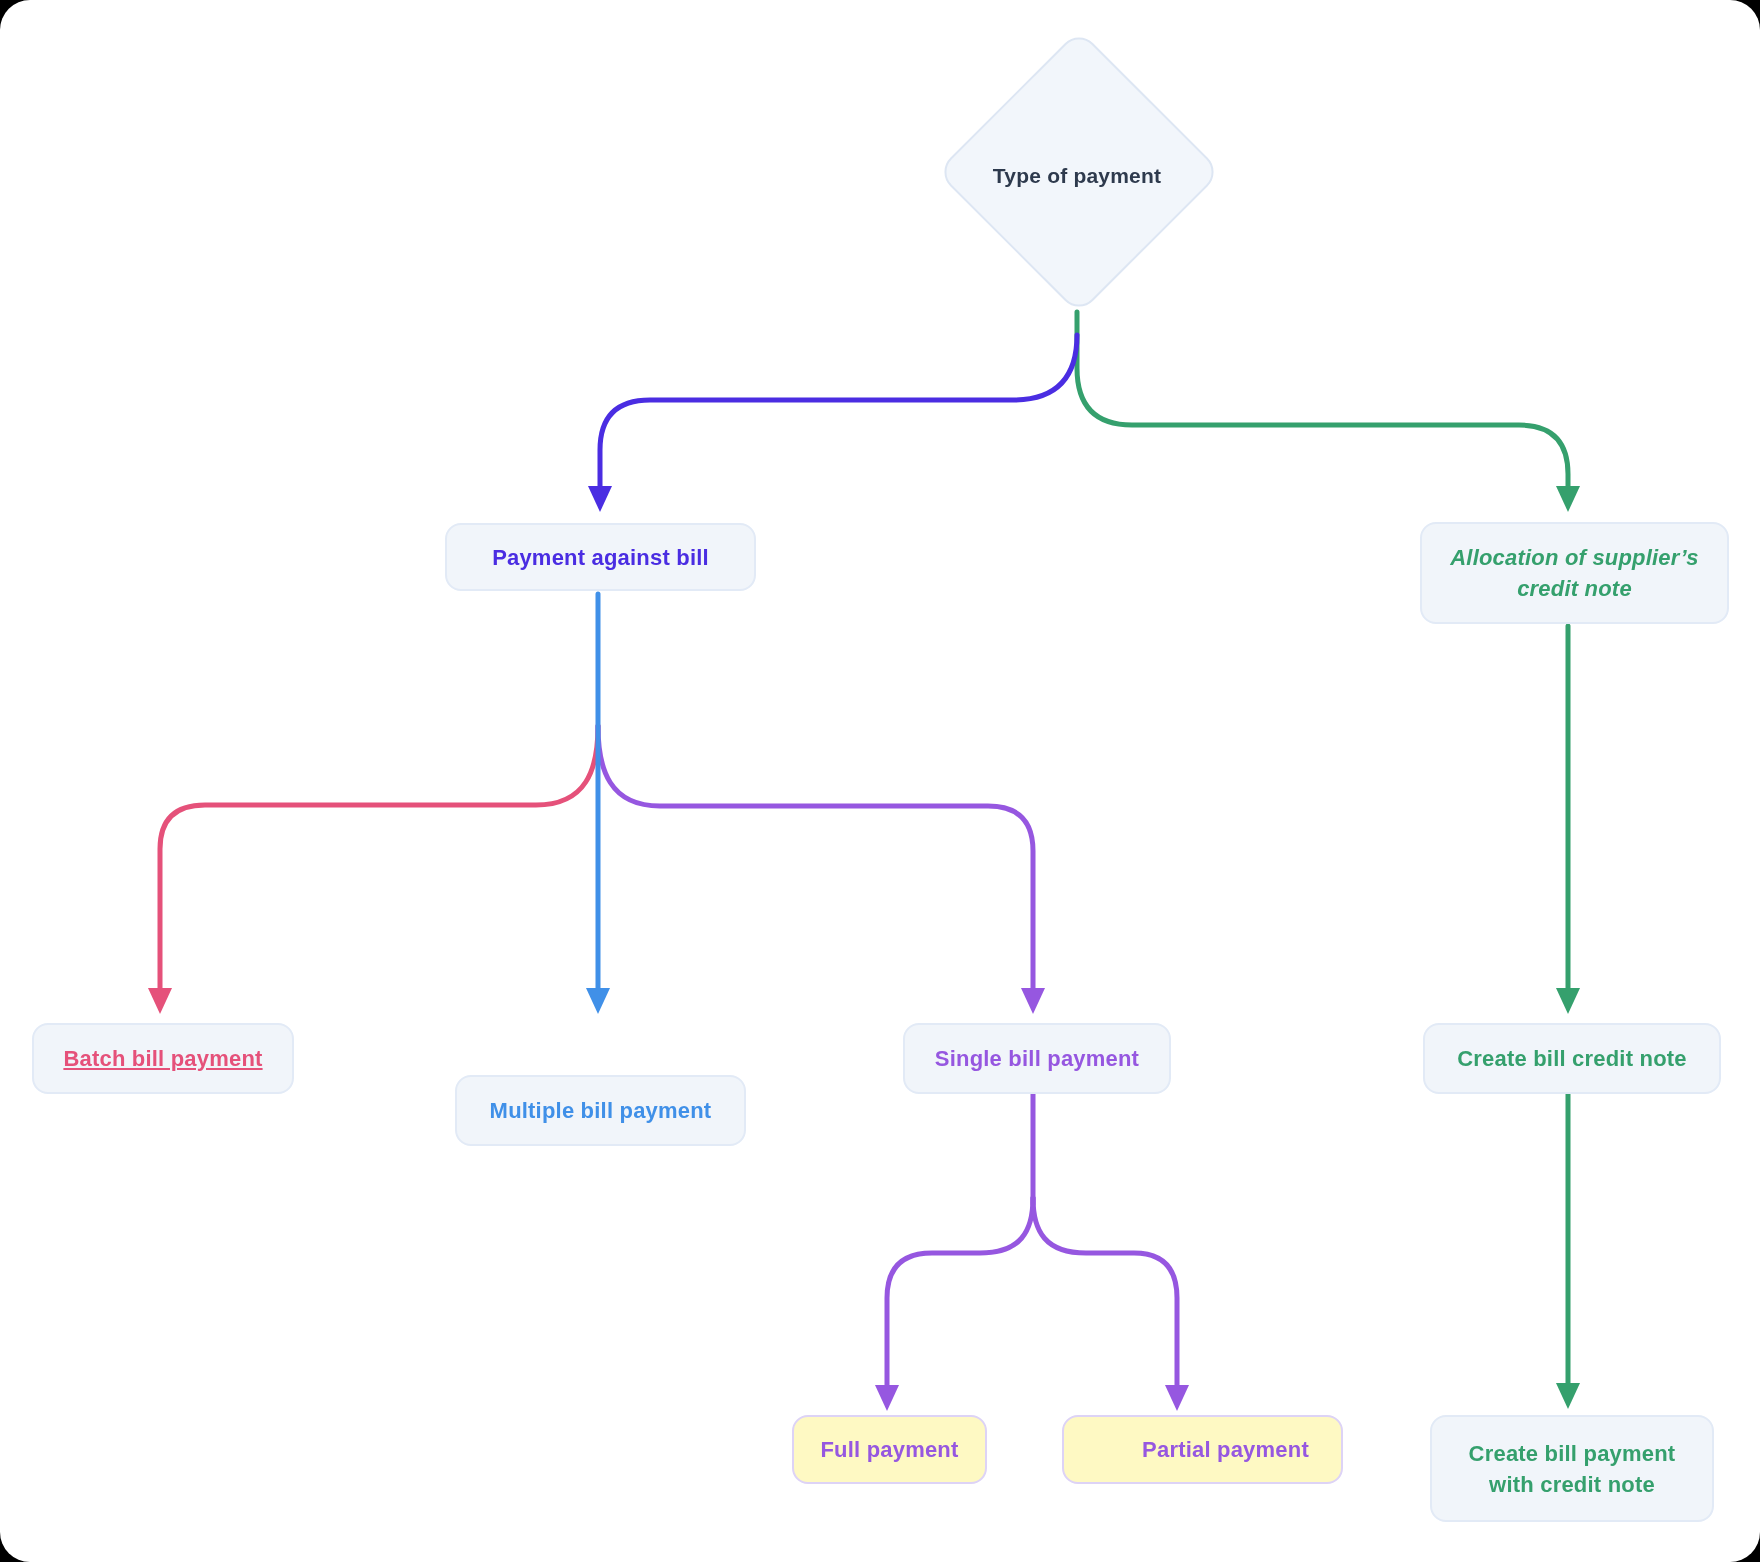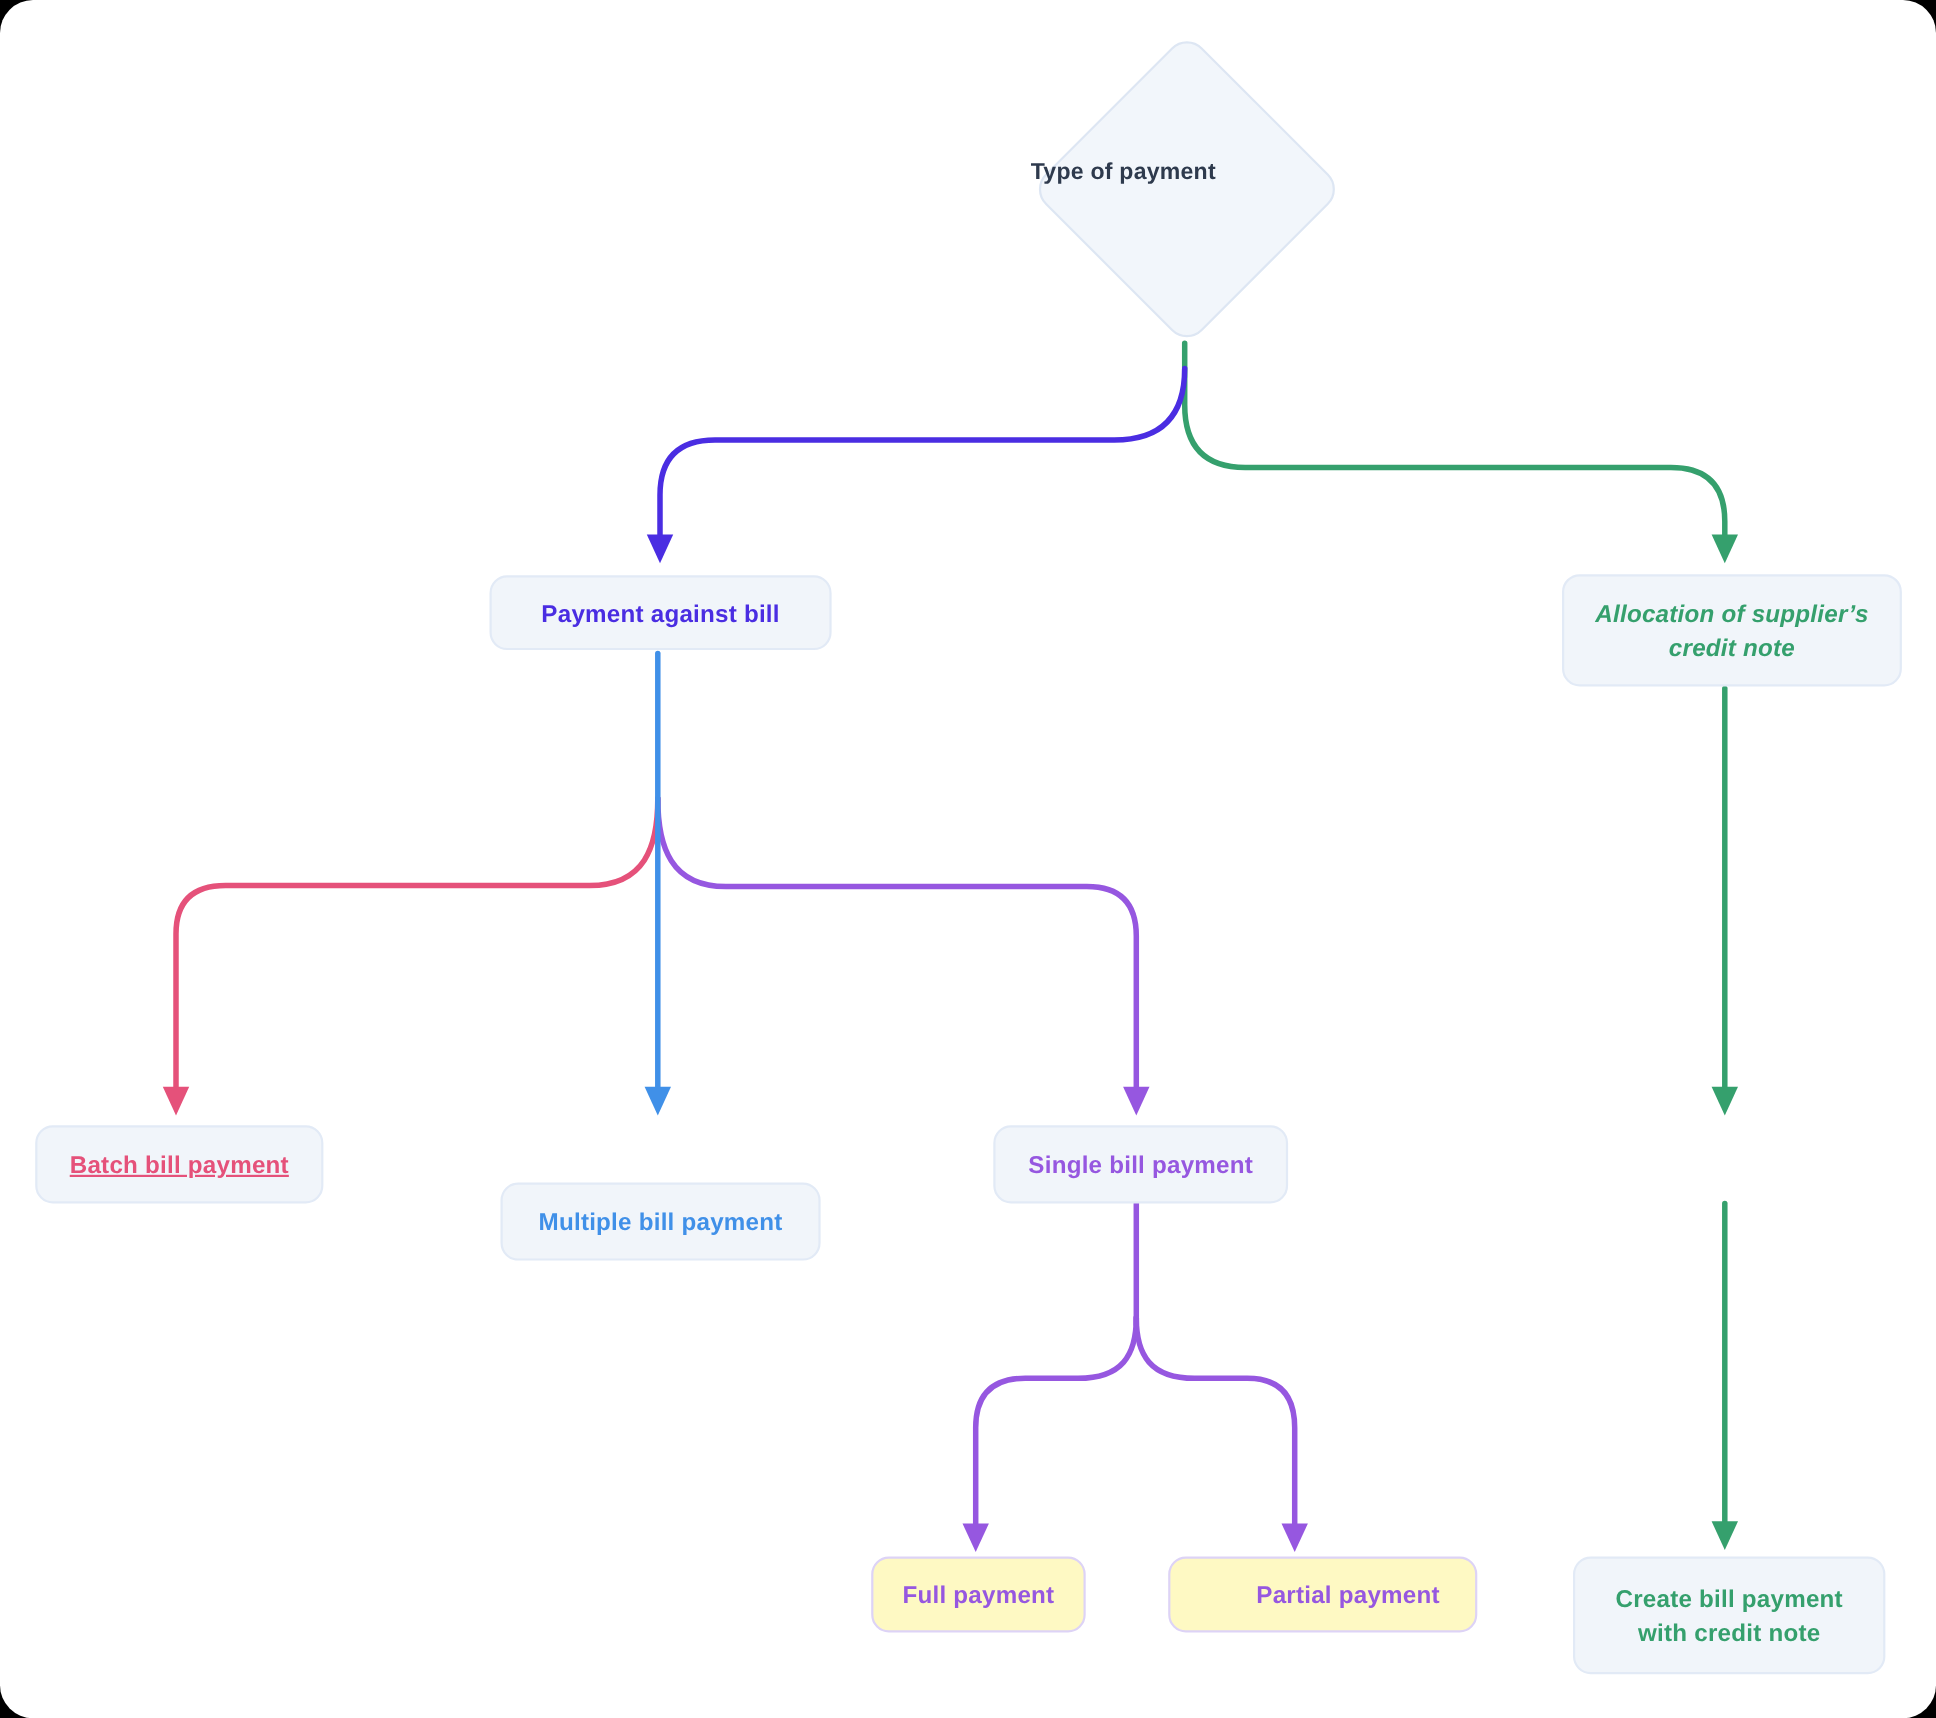--- a/index.html
+++ b/index.html
@@ -24,21 +24,21 @@
   .n-create-credit{left:1423px;top:1023px;width:294px;height:67px;}
   .n-full{left:792px;top:1415px;width:191px;height:65px;}
   .n-partial{left:1062px;top:1415px;width:231px;height:65px;}
   .n-create-payment{left:1430px;top:1415px;width:280px;height:103px;}
   .diamond{
     position:absolute;left:978px;top:71px;width:198px;height:198px;
     background:#f2f6fb;border:2px solid #dde6f3;border-radius:20px;
     transform:rotate(45deg);
   }
   .diamond-label{
-    position:absolute;left:937px;top:145px;width:280px;
+    position:absolute;left:937px;top:164px;width:280px;text-align:center;
     font-weight:700;font-size:21px;letter-spacing:.2px;
   }
 </style>
 </head>
 <body>
 
 <div class="canvas">
 
   <svg class="connectors" viewBox="0 0 1760 1562">
 
@@ -87,20 +87,23 @@
   </div>
 
   <div class="node n-multiple" style="color: rgb(64, 144, 232);">
     <span>Multiple bill payment</span>
   </div>
 
   <div class="node n-single" style="color: rgb(150, 87, 224);">
     <span>Single bill payment</span>
   </div>
 
+  <div class="node n-create-credit" style="color: rgb(53, 160, 109);">
+    <span>Create bill credit note</span>
+  </div>
 
   <div class="node n-full node--lavender" style="color: rgb(150, 87, 224);">
     <span>Full payment</span>
   </div>
 
   <div class="node n-partial node--lavender" style="color: rgb(150, 87, 224); padding-left: 46px;">
     <span>Partial payment</span>
   </div>
 
   <div class="node n-create-payment" style="color: rgb(53, 160, 109);">

